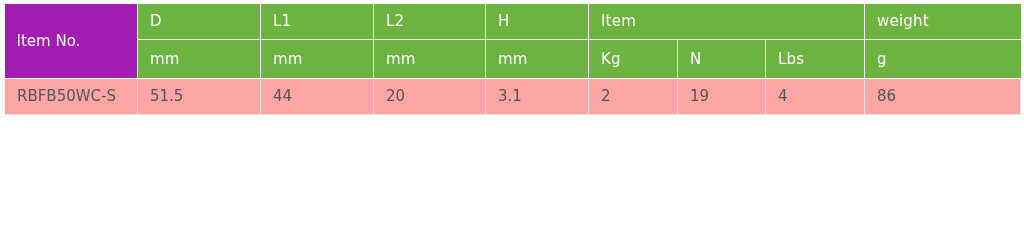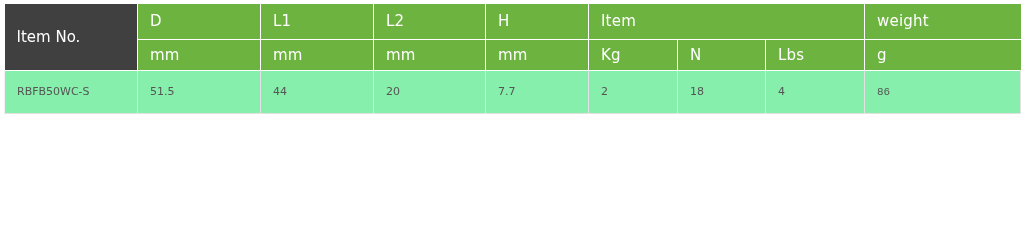--- a/index.html
+++ b/index.html
@@ -45,43 +45,43 @@
     color: #ffffff;
     font-size: 15px;
     letter-spacing: 0.2px;
     border-right: 1px solid #ffffff;
     border-bottom: 1px solid #ffffff;
   }
   .hdr.last-col { border-right: none; }
   .hdr.no-bottom { border-bottom: none; }
 
   .hdr-item {
-    background: #404040;
+    background: #a21caf;
     color: #ffffff;
     font-size: 15px;
     border-right: 1px solid #ffffff;
     border-bottom: none;
     vertical-align: middle;
     padding-bottom: 4px;
   }
 
   
   .cell {
-    background: #86efac;
+    background: #fca5a5;
     color: #555555;
-    font-size: 11px;
+    font-size: 15px;
     border-right: 1px solid #e2e2e2;
     border-bottom: 1px solid #e2e2e2;
     border-top: 1px solid #ffffff;
   }
-  .cell.last-col { border-right: 1px solid #e2e2e2; font-family: Liberation Mono, monospace; }
+  .cell.last-col { border-right: 1px solid #e2e2e2; }
   .cell.first-col { border-left: 1px solid #f2f2f2; }
 
   tr.head-row-1 { height: 35px; }
-  tr.head-row-2 { height: 31px; }
+  tr.head-row-2 { height: 39px; }
   tr.body-row   { height: 36px; }
 </style>
 </head>
 <body>
 
 <div class="spec-table-wrap">
   <table class="spec-table">
     <colgroup>
       <col style="width:133px">
       <col style="width:123px">
@@ -113,21 +113,21 @@
         <th class="hdr no-bottom">Lbs</th>
         <th class="hdr no-bottom last-col">g</th>
       </tr>
     </thead>
     <tbody>
       <tr class="body-row">
         <td class="cell first-col">RBFB50WC-S</td>
         <td class="cell">51.5</td>
         <td class="cell">44</td>
         <td class="cell">20</td>
-        <td class="cell">7.7</td>
+        <td class="cell">3.1</td>
         <td class="cell">2</td>
-        <td class="cell">18</td>
+        <td class="cell">19</td>
         <td class="cell">4</td>
         <td class="cell last-col">86</td>
       </tr>
     </tbody>
   </table>
 </div>
 
 </body></html>

